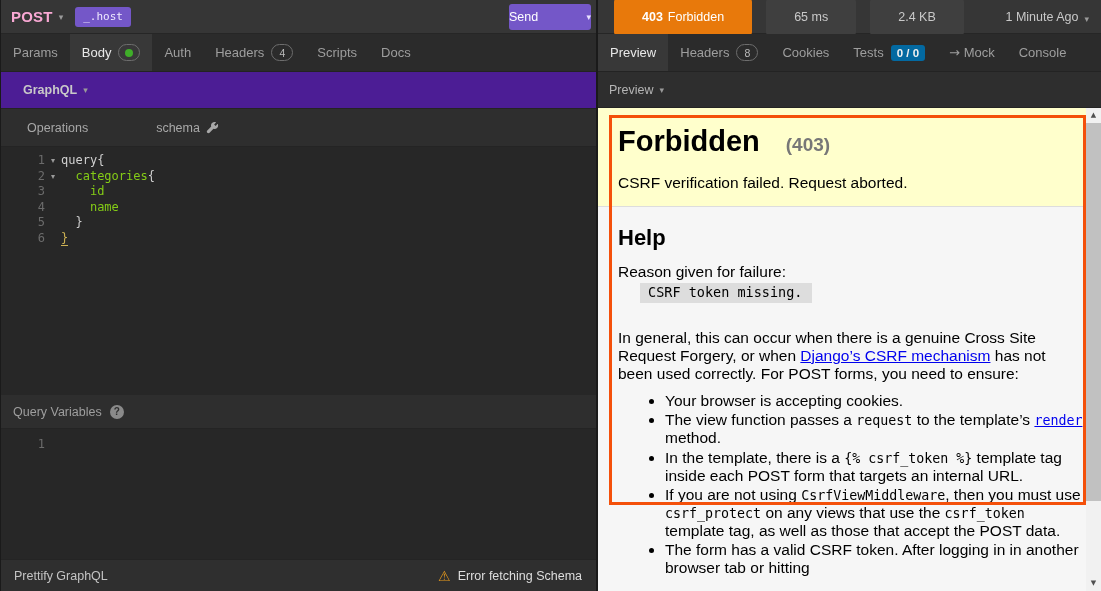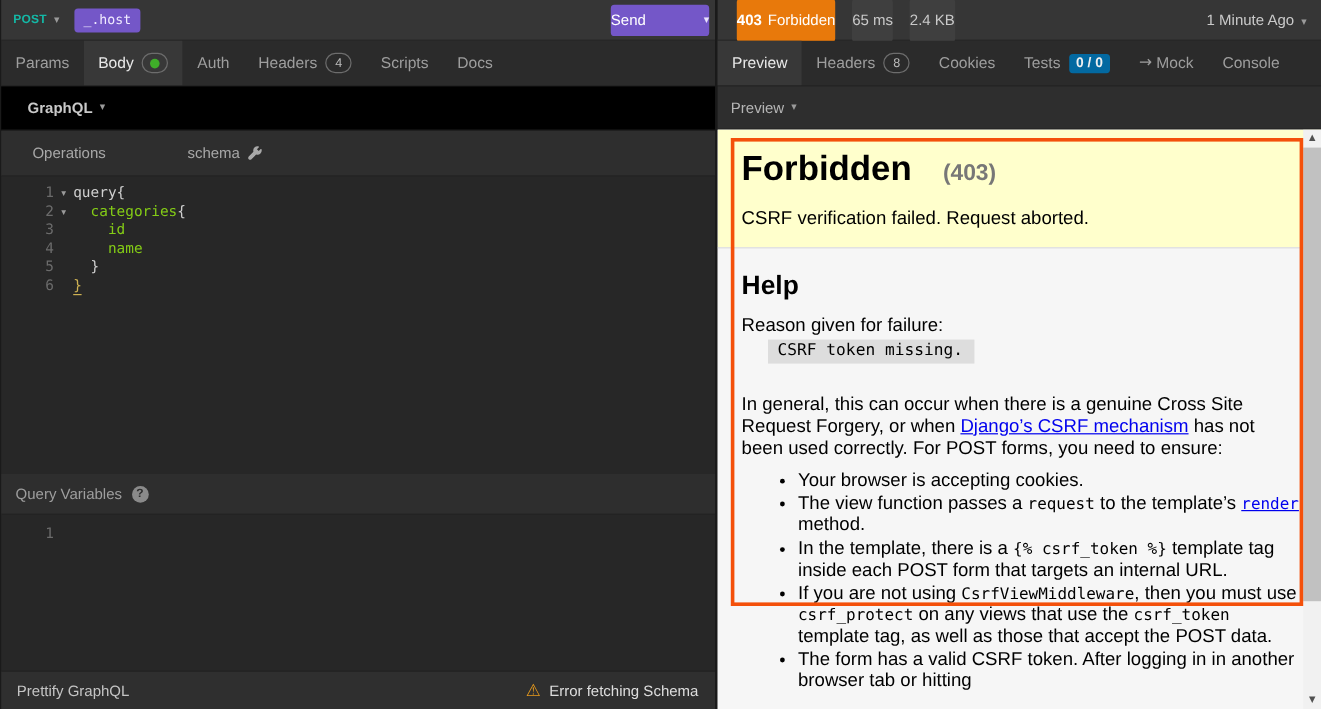--- a/index.html
+++ b/index.html
@@ -9,49 +9,49 @@
 
   
   .left-pane  { position:absolute; left:0;   top:0; width:596px;  height:591px; border-left:1px solid #1a1a1a; }
   .pane-divider { position:absolute; left:596px; top:0; width:2px; height:591px; background:#1a1a1a; }
   .right-pane { position:absolute; left:598px; top:0; width:503px; height:591px; }
 
   
   .url-bar, .status-bar { position:absolute; left:0; top:0; right:0; height:34px;
     background:#363636; border-bottom:1px solid #262626; display:flex; align-items:center; }
   .url-bar { padding-left:10px; }
-  .method { color:#14b8a6; font-size:10px; font-weight:bold; letter-spacing:.2px; }
+  .method { color:#f9a8d4; font-size:15px; font-weight:bold; letter-spacing:.2px; }
   .caret { font-family:"DejaVu Sans", sans-serif; font-size:9px; color:#9a9a9a; margin-left:6px; }
   .url-chip { margin-left:12px; background:#7457c8; color:#f0ebff; border-radius:3px;
     font-family:"DejaVu Sans Mono", monospace; font-size:11px; padding:3px 8px 4px; }
   .send-btn { position:absolute; right:5px; top:4px; height:26px; width:82px; background:#7457c8;
     border:none; border-radius:3px; color:#fff; font-size:12.5px; font-family:inherit;
     display:flex; align-items:center; justify-content:space-between; gap:12px; cursor:pointer; }
   .send-btn .caret { color:#e9e2ff; margin-left:0; }
 
   .status-bar { padding-left:16px; gap:14px; }
-  .badge { height:36px; display:flex; align-items:center; border-radius:3px; font-size:12.5px; padding:0 0; }
+  .badge { height:36px; display:flex; align-items:center; border-radius:3px; font-size:12.5px; padding:0 28px; }
   .badge.status { background:#e8790b; color:#fff; }
   .badge.status b { margin-right:5px; }
   .badge.meta { background:#3f3f3f; color:#c9c9c9; }
   .history { margin-left:auto; margin-right:12px; color:#c9c9c9; font-size:12.5px; display:flex; align-items:flex-end; }
 
   
   .tab-strip { position:absolute; left:0; top:34px; right:0; height:38px; background:#2b2b2b;
     border-bottom:1px solid #232323; display:flex; align-items:stretch; font-size:13px; color:#9e9e9e; }
   .tab { display:flex; align-items:center; padding:0 12px; cursor:pointer; white-space:nowrap; }
   .tab.active { background:#383838; color:#e9e9e9; }
   .pill { display:inline-flex; align-items:center; justify-content:center; border:1px solid #6d6d6d;
     border-radius:10px; min-width:22px; height:17px; margin-left:7px; font-size:10.5px; color:#bbb; padding:0 5px; }
   .dot { width:8px; height:8px; border-radius:50%; background:#3fae29; }
   .count-badge { background:#0369a1; border-radius:3px; color:#f0f0f0; font-weight:bold;
     font-size:11.5px; padding:2px 6px; margin-left:7px; }
 
   
-  .gql-row { position:absolute; left:0; top:72px; right:0; height:37px; background:#000000;
+  .gql-row { position:absolute; left:0; top:72px; right:0; height:37px; background:#4c1d95;
     border-bottom:1px solid #242424; display:flex; align-items:center; padding-left:22px;
     color:#c9c9c9; font-size:12.5px; font-weight:bold; cursor:pointer; }
   .ops-row { position:absolute; left:0; top:109px; right:0; height:38px; background:#2e2e2e;
     border-bottom:1px solid #242424; display:flex; align-items:center; color:#a8a8a8; font-size:12.5px; }
   .ops-row .ops { padding:0 14px 0 26px; cursor:pointer; }
   .ops-row .schema { display:flex; align-items:center; gap:6px; padding:0 10px; margin-left:44px; cursor:pointer; }
 
   .code-area { position:absolute; left:0; top:147px; right:0; height:248px; background:#272727;
     padding-top:6px; font-family:"DejaVu Sans Mono", monospace; font-size:12px; cursor:text; }
   .code-line { display:flex; height:15.5px; line-height:15.5px; }

